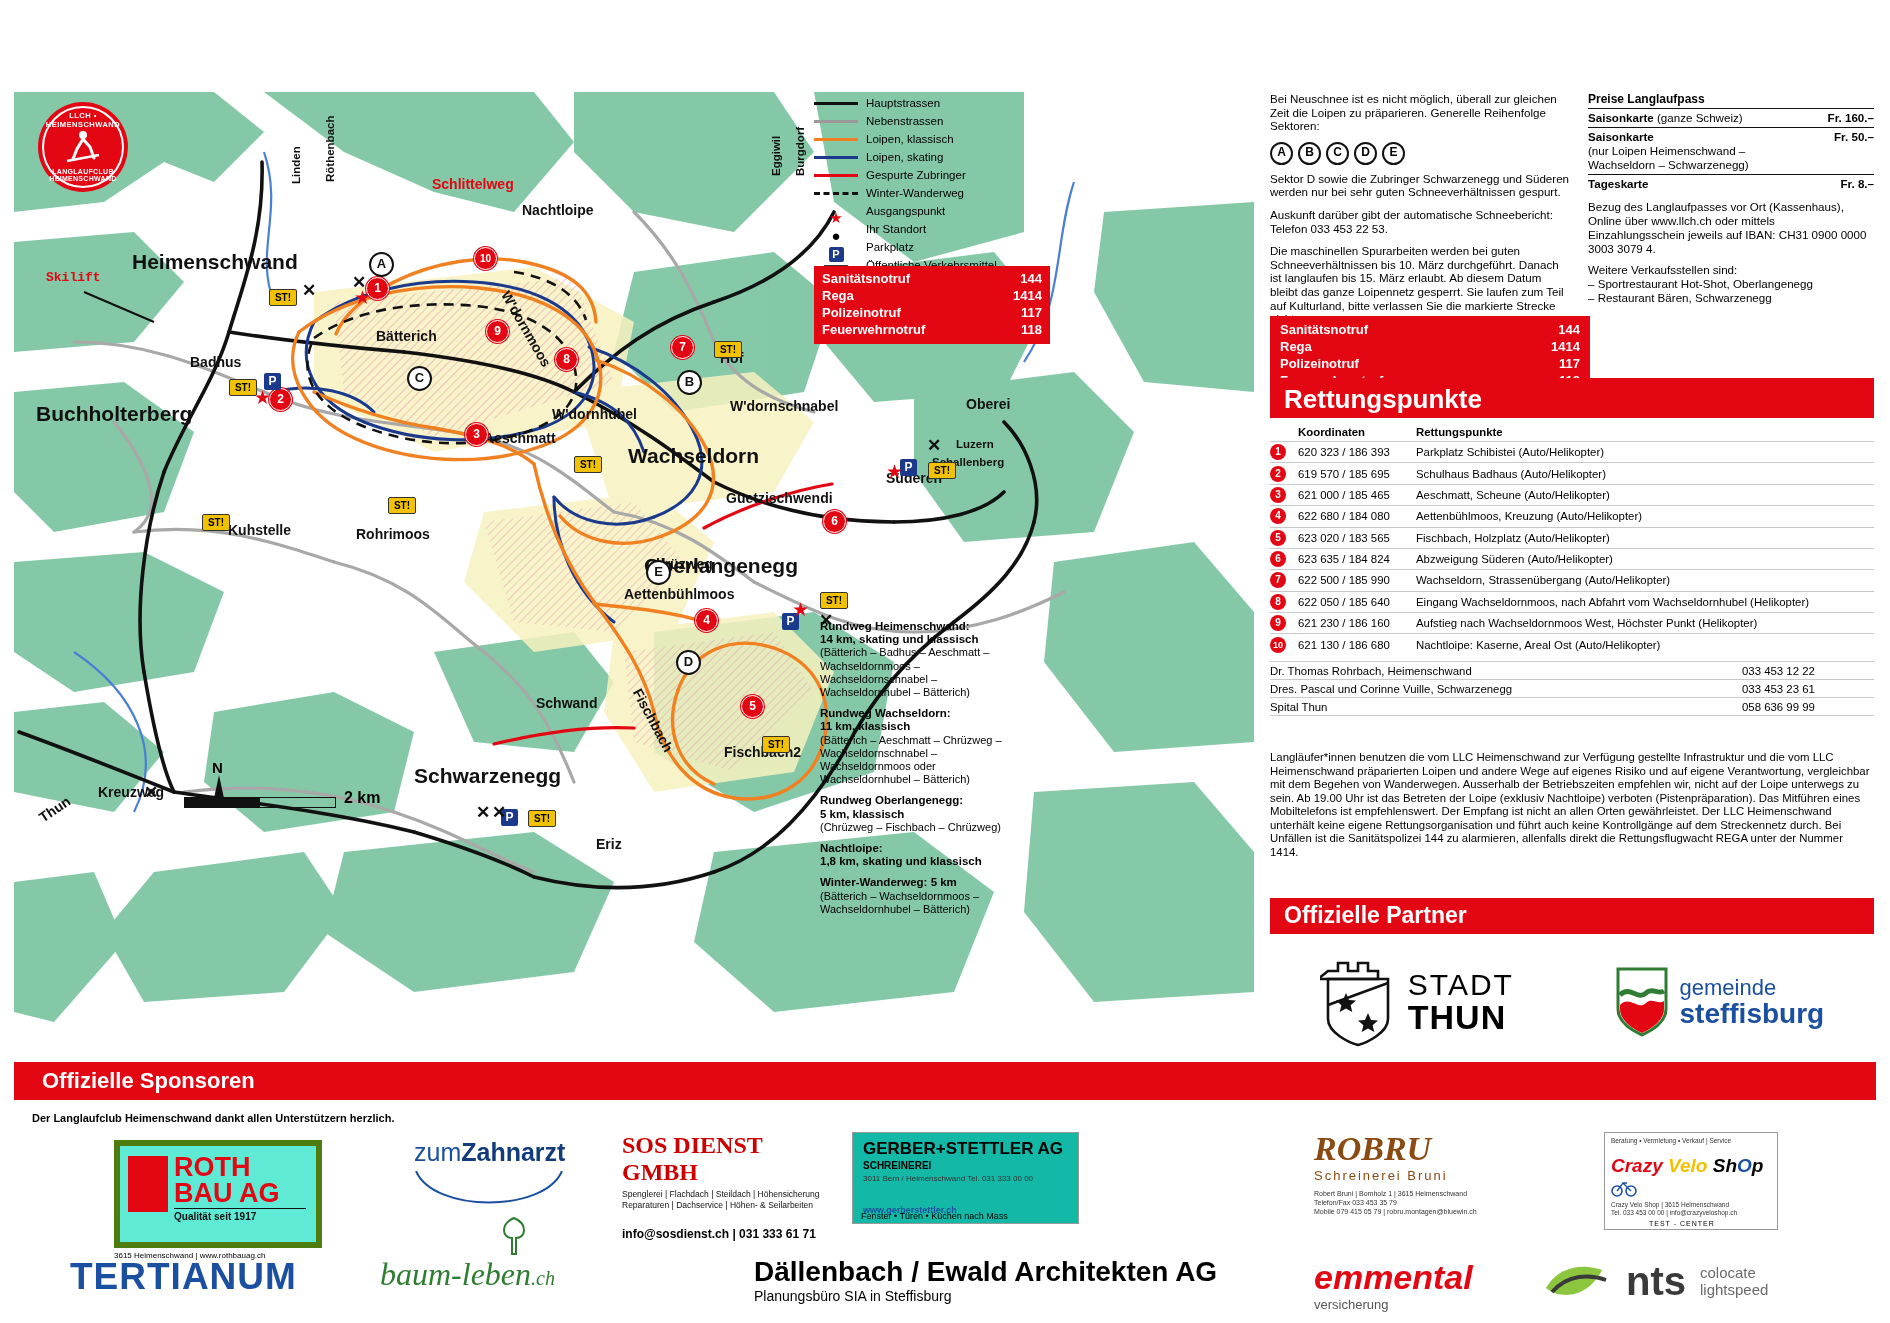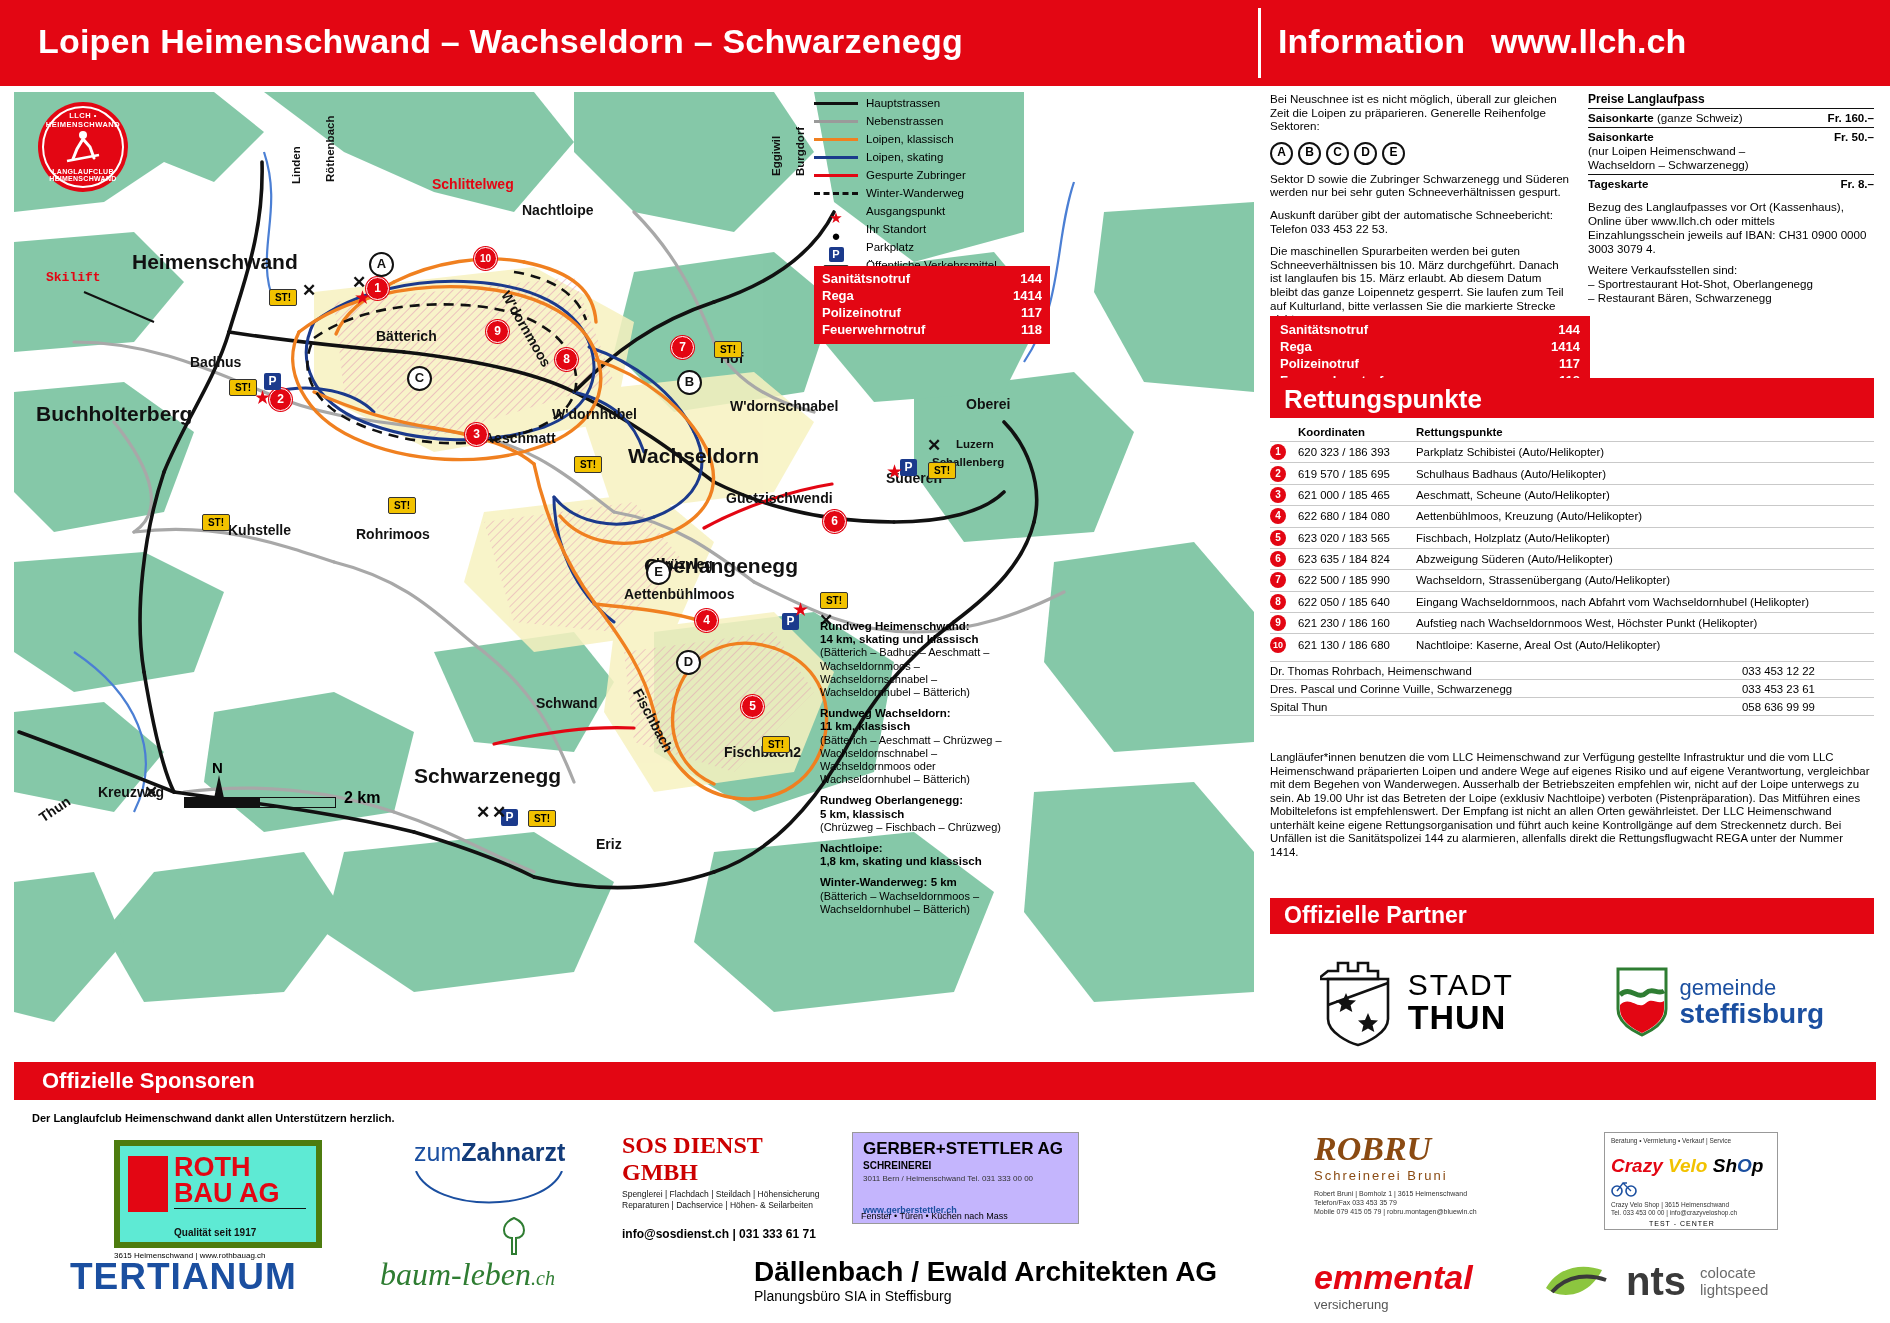--- a/index.html
+++ b/index.html
@@ -104,30 +104,30 @@
 
   
   .sponsHdr{position:absolute;left:14px;top:1062px;width:1862px;height:38px;background:#e30613;color:#fff;font-size:22px;font-weight:bold;padding:6px 0 0 28px;box-sizing:border-box;}
   .sponsNote{position:absolute;left:32px;top:1112px;font-size:11px;font-weight:bold;}
   .spons{position:absolute;left:14px;top:1108px;width:1862px;height:212px;}
   .sp{position:absolute;}
 
   .roth{width:196px;height:96px;background:#5eead4;border:6px solid #4d7c0f;position:relative;}
   .roth .rl{position:absolute;left:8px;top:10px;width:40px;height:56px;background:#e30613;}
   .roth .rtxt{position:absolute;left:54px;top:8px;color:#e30613;font-size:27px;font-weight:bold;line-height:26px;}
-  .roth .rsub{position:absolute;left:54px;top:62px;font-size:10px;font-weight:bold;color:#111;border-top:1px solid #111;width:132px;padding-top:18px;}
+  .roth .rsub{position:absolute;left:54px;top:62px;font-size:10px;font-weight:bold;color:#111;border-top:1px solid #111;width:132px;padding-top:2px;}
   .rothfoot{font-size:8px;margin-top:3px;}
 
   .tert{font-size:37px;font-weight:bold;color:#1b4fa0;letter-spacing:1px;}
   .zumz{font-size:25px;color:#1b4fa0;}
   .zumz b{color:#123b7a;}
   .baum{font-family:"Liberation Serif",serif;font-size:32px;color:#2f7d32;font-style:italic;}
   .sos{font-family:"Liberation Serif",serif;font-size:24px;font-weight:bold;color:#c00;}
   .sosi{font-size:11px;color:#111;line-height:14px;}
-  .gerber{width:225px;height:90px;border:1px solid #999;background:#c4b5fd;position:relative;}
+  .gerber{width:225px;height:90px;border:1px solid #999;background:#14b8a6;position:relative;}
   .gerber .g1{position:absolute;left:10px;top:6px;font-size:17px;font-weight:bold;}
   .gerber .g2{position:absolute;left:10px;top:27px;font-size:10px;font-weight:bold;}
   .gerber .g3{position:absolute;left:10px;top:41px;font-size:8px;line-height:10px;color:#333;}
   .gerber .g4{position:absolute;left:10px;top:72px;font-size:9px;font-weight:bold;color:#1b4fa0;}
   .gerber .g5{position:absolute;left:8px;bottom:2px;font-size:9px;}
   .daellen{font-size:28px;font-weight:bold;}
   .daellsub{font-size:14px;}
   .robru{font-family:"Liberation Serif",serif;font-size:34px;font-weight:bold;color:#8a4a12;font-style:italic;}
   .robrusub{font-size:13px;color:#8a4a12;letter-spacing:2px;}
   .emmental{font-size:34px;font-weight:bold;color:#e30613;font-style:italic;}
@@ -139,27 +139,20 @@
   .crazy .cbot{position:absolute;left:6px;bottom:12px;font-size:6.5px;color:#333;line-height:8px;}
   .crazy .ctc{position:absolute;left:44px;bottom:2px;font-size:7px;letter-spacing:1px;}
   .nts{font-size:40px;font-weight:bold;color:#3a3a3a;}
   .ntssub{font-size:15px;color:#6a6a6a;line-height:17px;}
 </style>
 </head>
 <body>
 
 <div class="page">
 
-  <div class="hdr">
-    <div class="hdr-title">Loipen Heimenschwand – Wachseldorn – Schwarzenegg</div>
-    <div class="hdr-divider"></div>
-    <div class="hdr-info">
-      <span>Information</span><span class="url">www.llch.ch</span>
-    </div>
-  </div>
 
   <div class="map">
     <svg width="1240" height="970" viewBox="0 0 1240 970">
       <defs>
         <pattern id="hatch" width="6" height="6" patternTransform="rotate(45)" patternUnits="userSpaceOnUse">
           <line x1="0" y1="0" x2="0" y2="6" stroke="#e39ab5" stroke-width="1.4"></line>
         </pattern>
       </defs>
 
       <rect x="0" y="0" width="1240" height="970" fill="#ffffff"></rect>

